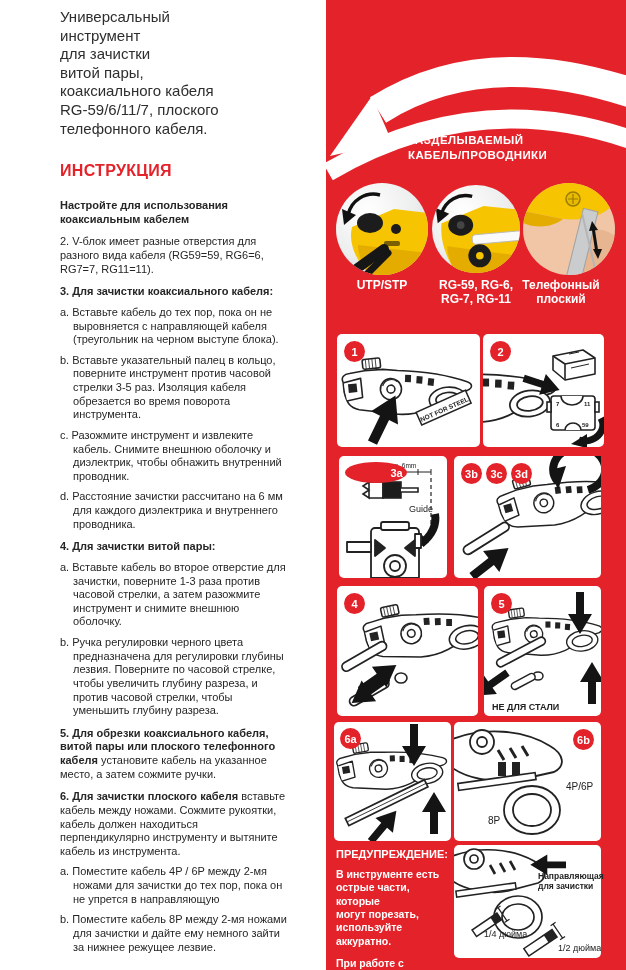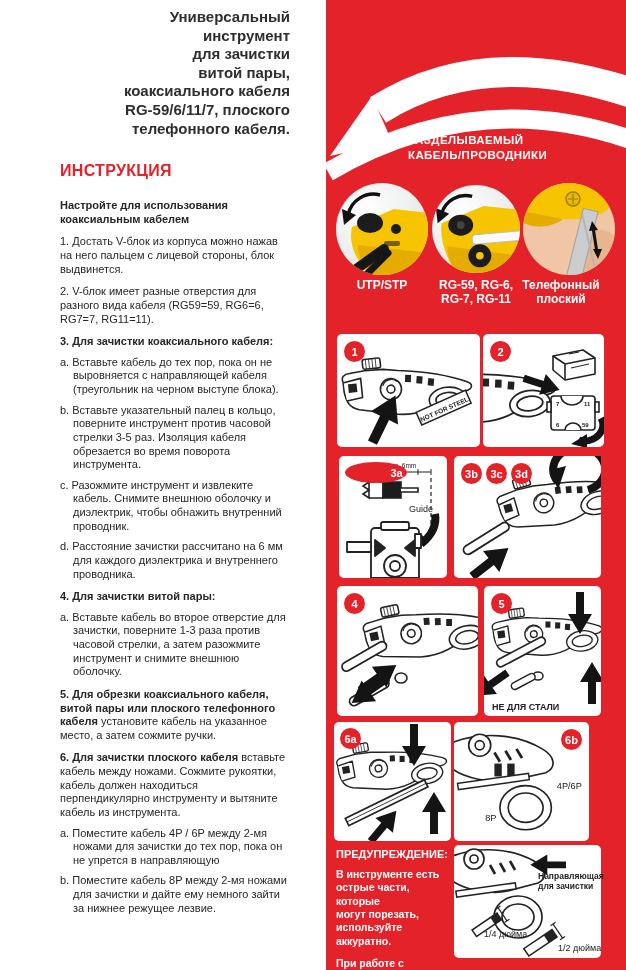--- a/index.html
+++ b/index.html
@@ -1,20 +1,20 @@
 <!DOCTYPE html>
 <html><head>
 <meta charset="utf-8">
 <style>
   html,body{margin:0;padding:0;background:#fff;}
   .page{position:relative;width:626px;height:970px;background:#fff;overflow:hidden;
         font-family:"Liberation Sans","DejaVu Sans",sans-serif;color:#2b2b2b;}
   
   .left-col{position:absolute;left:60px;top:8px;width:230px;}
-  .title{font-size:15px;line-height:1.24;font-weight:700;color:#2e2e2e;white-space:pre-line;margin:0;text-align:right;}
+  .title{font-size:15px;line-height:1.24;font-weight:400;color:#2e2e2e;white-space:pre-line;margin:0;}
   .section-heading{font-size:16px;font-weight:700;color:#E4222A;margin:24px 0 0 0;letter-spacing:.3px;}
   .body-txt{font-size:11px;line-height:1.24;margin:9px 0 0 0;color:#262626;}
   .b{font-weight:700;}
   .setup{margin-top:19px;white-space:pre-line;}
   .sub{padding-left:13px;text-indent:-13px;margin-top:7px;}
   
   .panel{position:absolute;left:290px;top:0;width:336px;height:970px;background:#E4222A;margin-left:36px;}
   .swoosh{position:absolute;left:0;top:0;width:336px;height:190px;}
   .panel-heading{position:absolute;left:82px;top:133px;color:#fff;font-weight:700;
                  font-size:11.5px;line-height:1.3;white-space:pre-line;letter-spacing:.4px;}
@@ -63,29 +63,29 @@
     <h1 class="title">Универсальный
 инструмент
 для зачистки
 витой пары,
 коаксиального кабеля
 RG-59/6/11/7, плоского
 телефонного кабеля.</h1>
     <h2 class="section-heading">ИНСТРУКЦИЯ</h2>
     <p class="body-txt b setup">Настройте для использования
 коаксиальным кабелем</p>
-    <p class="body-txt">1. Достать V-блок из корпуса можно нажав на него пальцем с лицевой стороны, блок выдвинется.</p>
     <p class="body-txt">2. V-блок имеет разные отверстия для разного вида кабеля (RG59=59, RG6=6, RG7=7, RG11=11).</p>
     <p class="body-txt b">3. Для зачистки коаксиального кабеля:</p>
     <p class="body-txt sub">a.  Вставьте кабель до тех пор, пока он не выровняется с направляющей кабеля (треугольник на черном выступе блока).</p>
     <p class="body-txt sub">b. Вставьте указательный палец в кольцо, поверните инструмент против часовой стрелки 3-5 раз. Изоляция кабеля обрезается во время поворота инструмента.</p>
     <p class="body-txt sub">c. Разожмите инструмент и извлеките кабель. Снимите внешнюю оболочку и диэлектрик, чтобы обнажить внутренний проводник.</p>
     <p class="body-txt sub">d. Расстояние зачистки рассчитано на 6 мм для каждого диэлектрика и внутреннего проводника.</p>
     <p class="body-txt b">4. Для зачистки витой пары:</p>
     <p class="body-txt sub">a. Вставьте кабель во второе отверстие для зачистки, поверните 1-3 раза против часовой стрелки, а затем разожмите инструмент и снимите внешнюю оболочку.</p>
+    <p class="body-txt sub">b. Ручка регулировки черного цвета предназначена для регулировки глубины лезвия. Поверните по часовой стрелке, чтобы увеличить глубину разреза, и против часовой стрелки, чтобы уменьшить глубину разреза.</p>
     <p class="body-txt"><span class="b">5. Для обрезки коаксиального кабеля, витой пары или плоского телефонного кабеля</span> <span>установите кабель на указанное место, а затем сожмите ручки.</span></p>
     <p class="body-txt"><span class="b">6. Для зачистки плоского кабеля</span> <span>вставьте кабель между ножами. Сожмите рукоятки, кабель должен находиться перпендикулярно инструменту и вытяните кабель из инструмента.</span></p>
     <p class="body-txt sub">a. Поместите кабель 4P / 6P между 2-мя ножами для зачистки до тех пор, пока он не упрется в направляющую</p>
     <p class="body-txt sub">b. Поместите кабель 8P между 2-мя ножами для зачистки и дайте ему немного зайти за нижнее режущее лезвие.</p>
   </div>
 
   <div class="panel">
 
     <svg class="swoosh" viewBox="0 0 336 190">
       <path d="M370,168 Q180,68 2,172" fill="none" stroke="#fff" stroke-width="19"></path>
@@ -285,21 +285,21 @@
         <g transform="rotate(-26 58 78)">
           <rect x="8" y="74" width="88" height="8" fill="#fff" stroke="#222" stroke-width="1.7"></rect>
           <path d="M8,78 H96" stroke="#222" stroke-width="0.8"></path>
         </g>
         <use href="#arrsym" transform="translate(92,2) rotate(90) scale(1.0)"></use>
         <use href="#arrsym" transform="translate(88,112) rotate(-90) scale(1.0)"></use>
         <use href="#arrsym" transform="translate(28,112) rotate(-50) scale(0.95)"></use>
       </svg>
     </div>
 
-    <div class="fig" style="left:128px;top:722px;width:135px;height:119px;">
+    <div class="fig" style="left:128px;top:722px;width:147px;height:119px;">
       <div class="badge" style="right:7px;top:7px;">6b</div>
       <svg viewBox="0 0 147 119">
         <g stroke="#222" fill="#fff" stroke-width="1.8" stroke-linejoin="round">
           <path d="M-4,18 C30,4 70,8 96,24 C110,32 112,44 100,50 L64,58 C40,62 10,56 -4,44 Z"></path>
           <circle cx="28" cy="20" r="12"></circle>
           <circle cx="28" cy="20" r="5"></circle>
           <path d="M44,28 l6,10 M56,26 l6,10 M68,24 l6,10" stroke-width="3"></path>
           <rect x="44" y="40" width="8" height="14" fill="#222" stroke="none"></rect>
           <rect x="58" y="40" width="8" height="14" fill="#222" stroke="none"></rect>
           <ellipse cx="78" cy="88" rx="28" ry="24"></ellipse>

